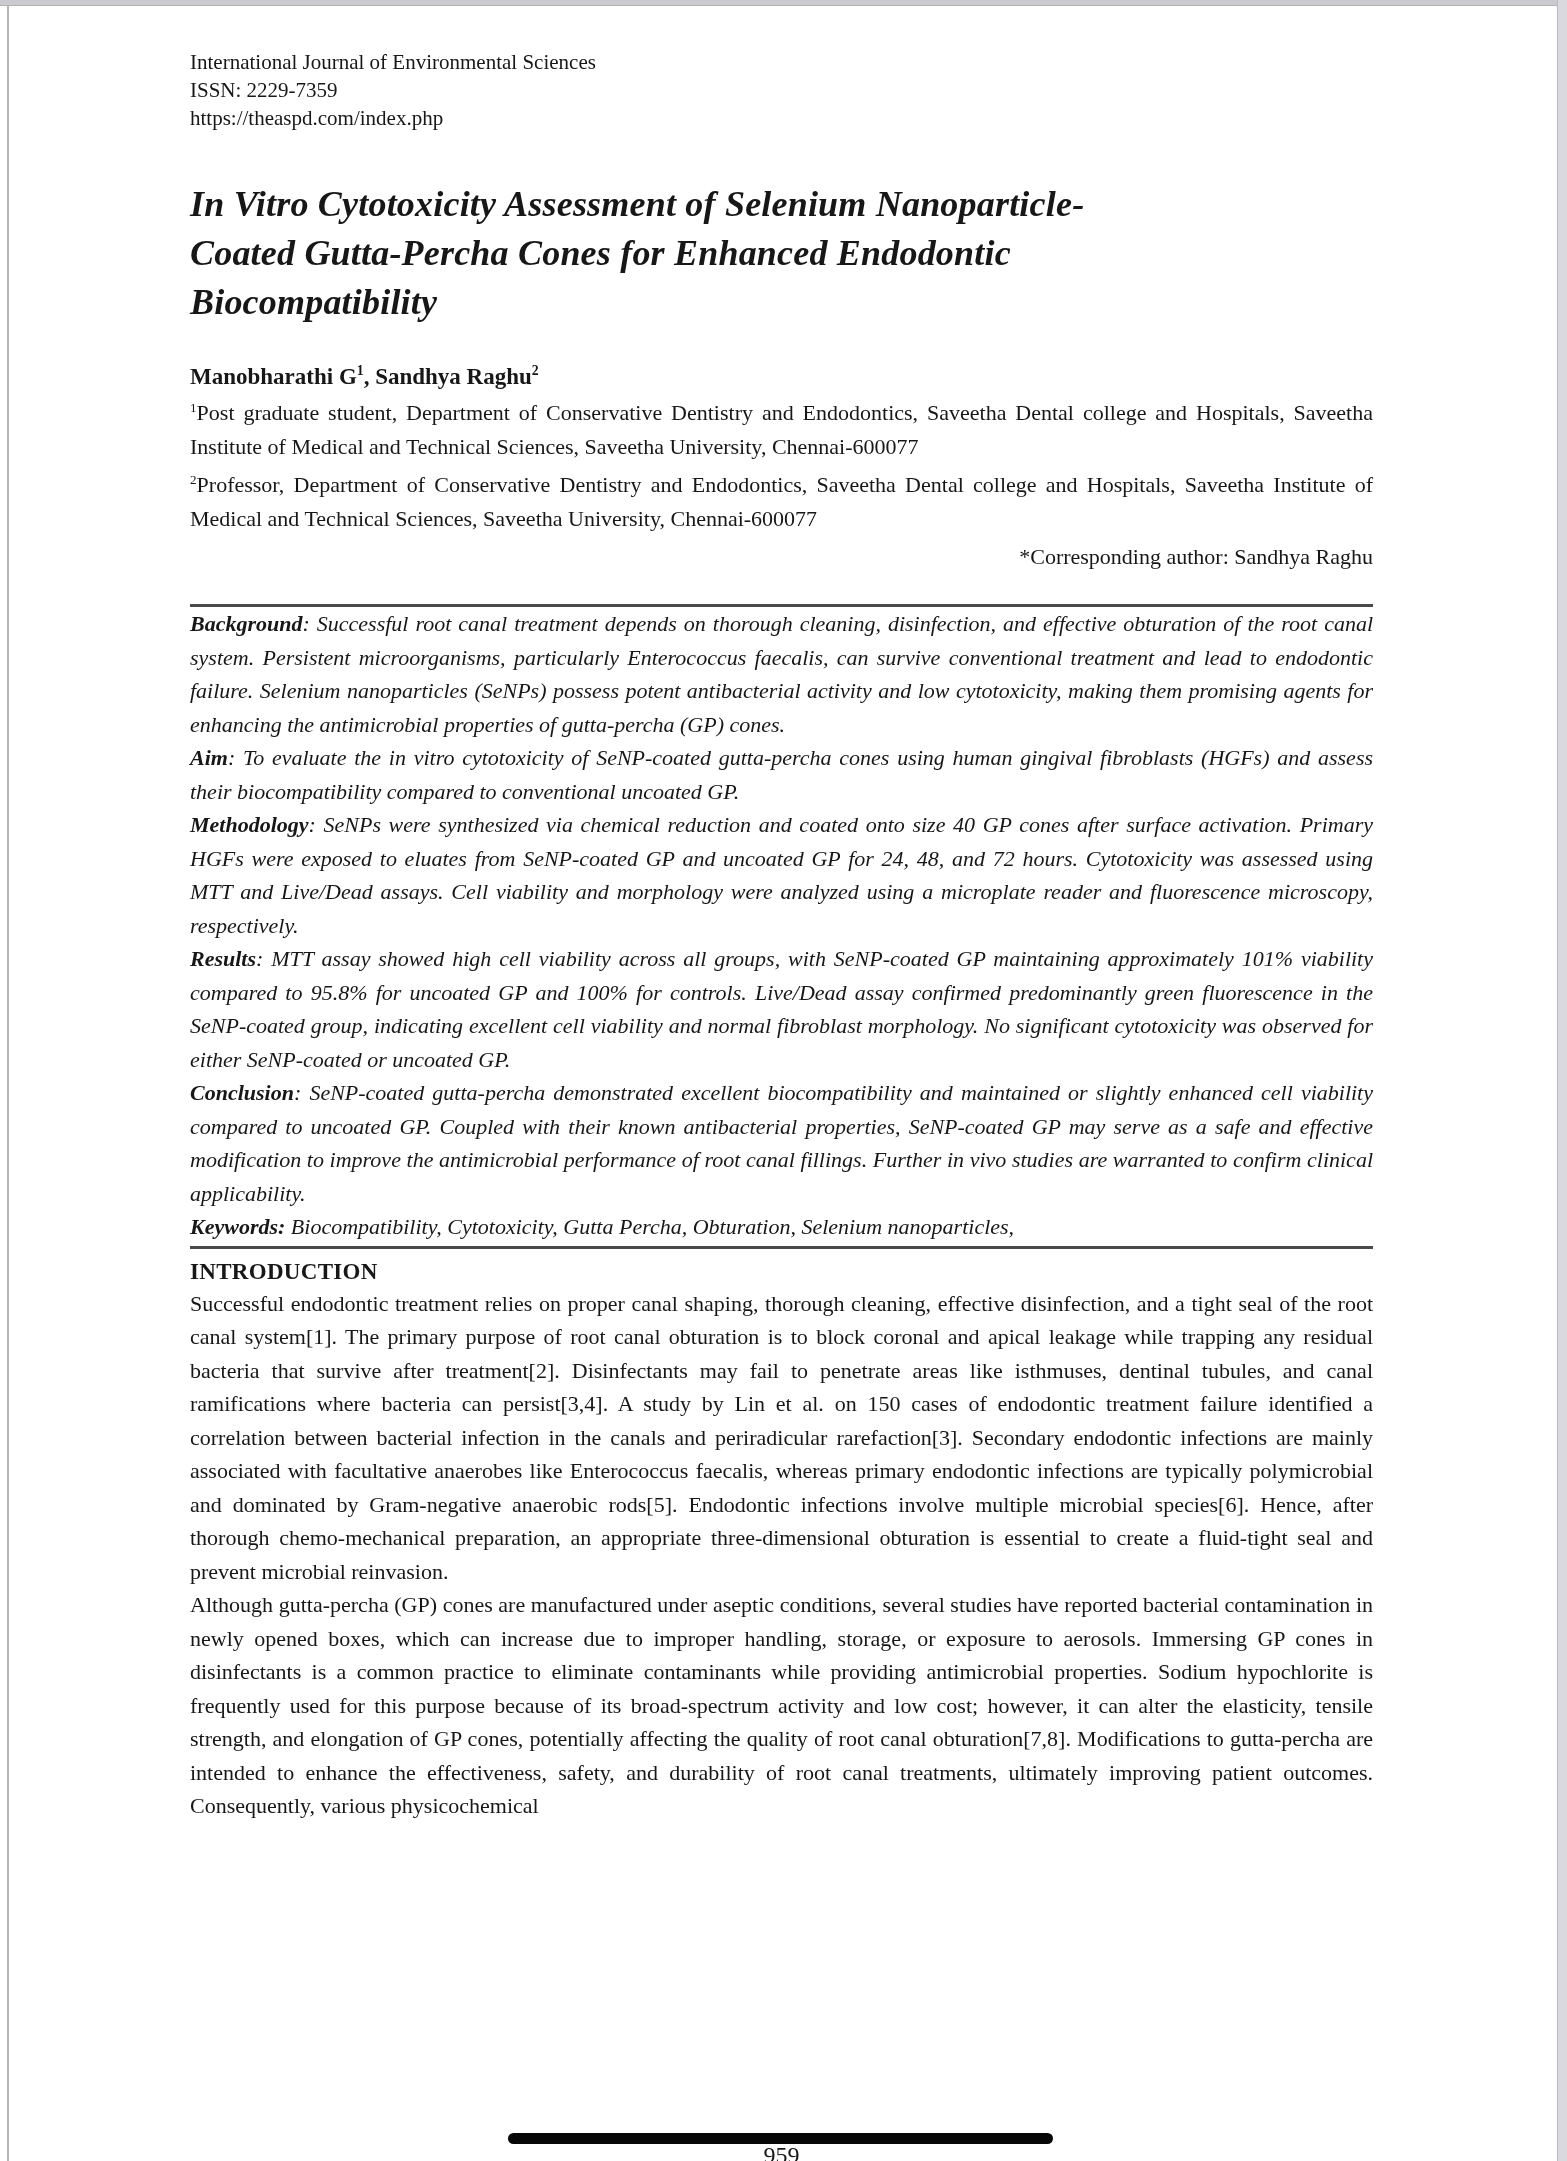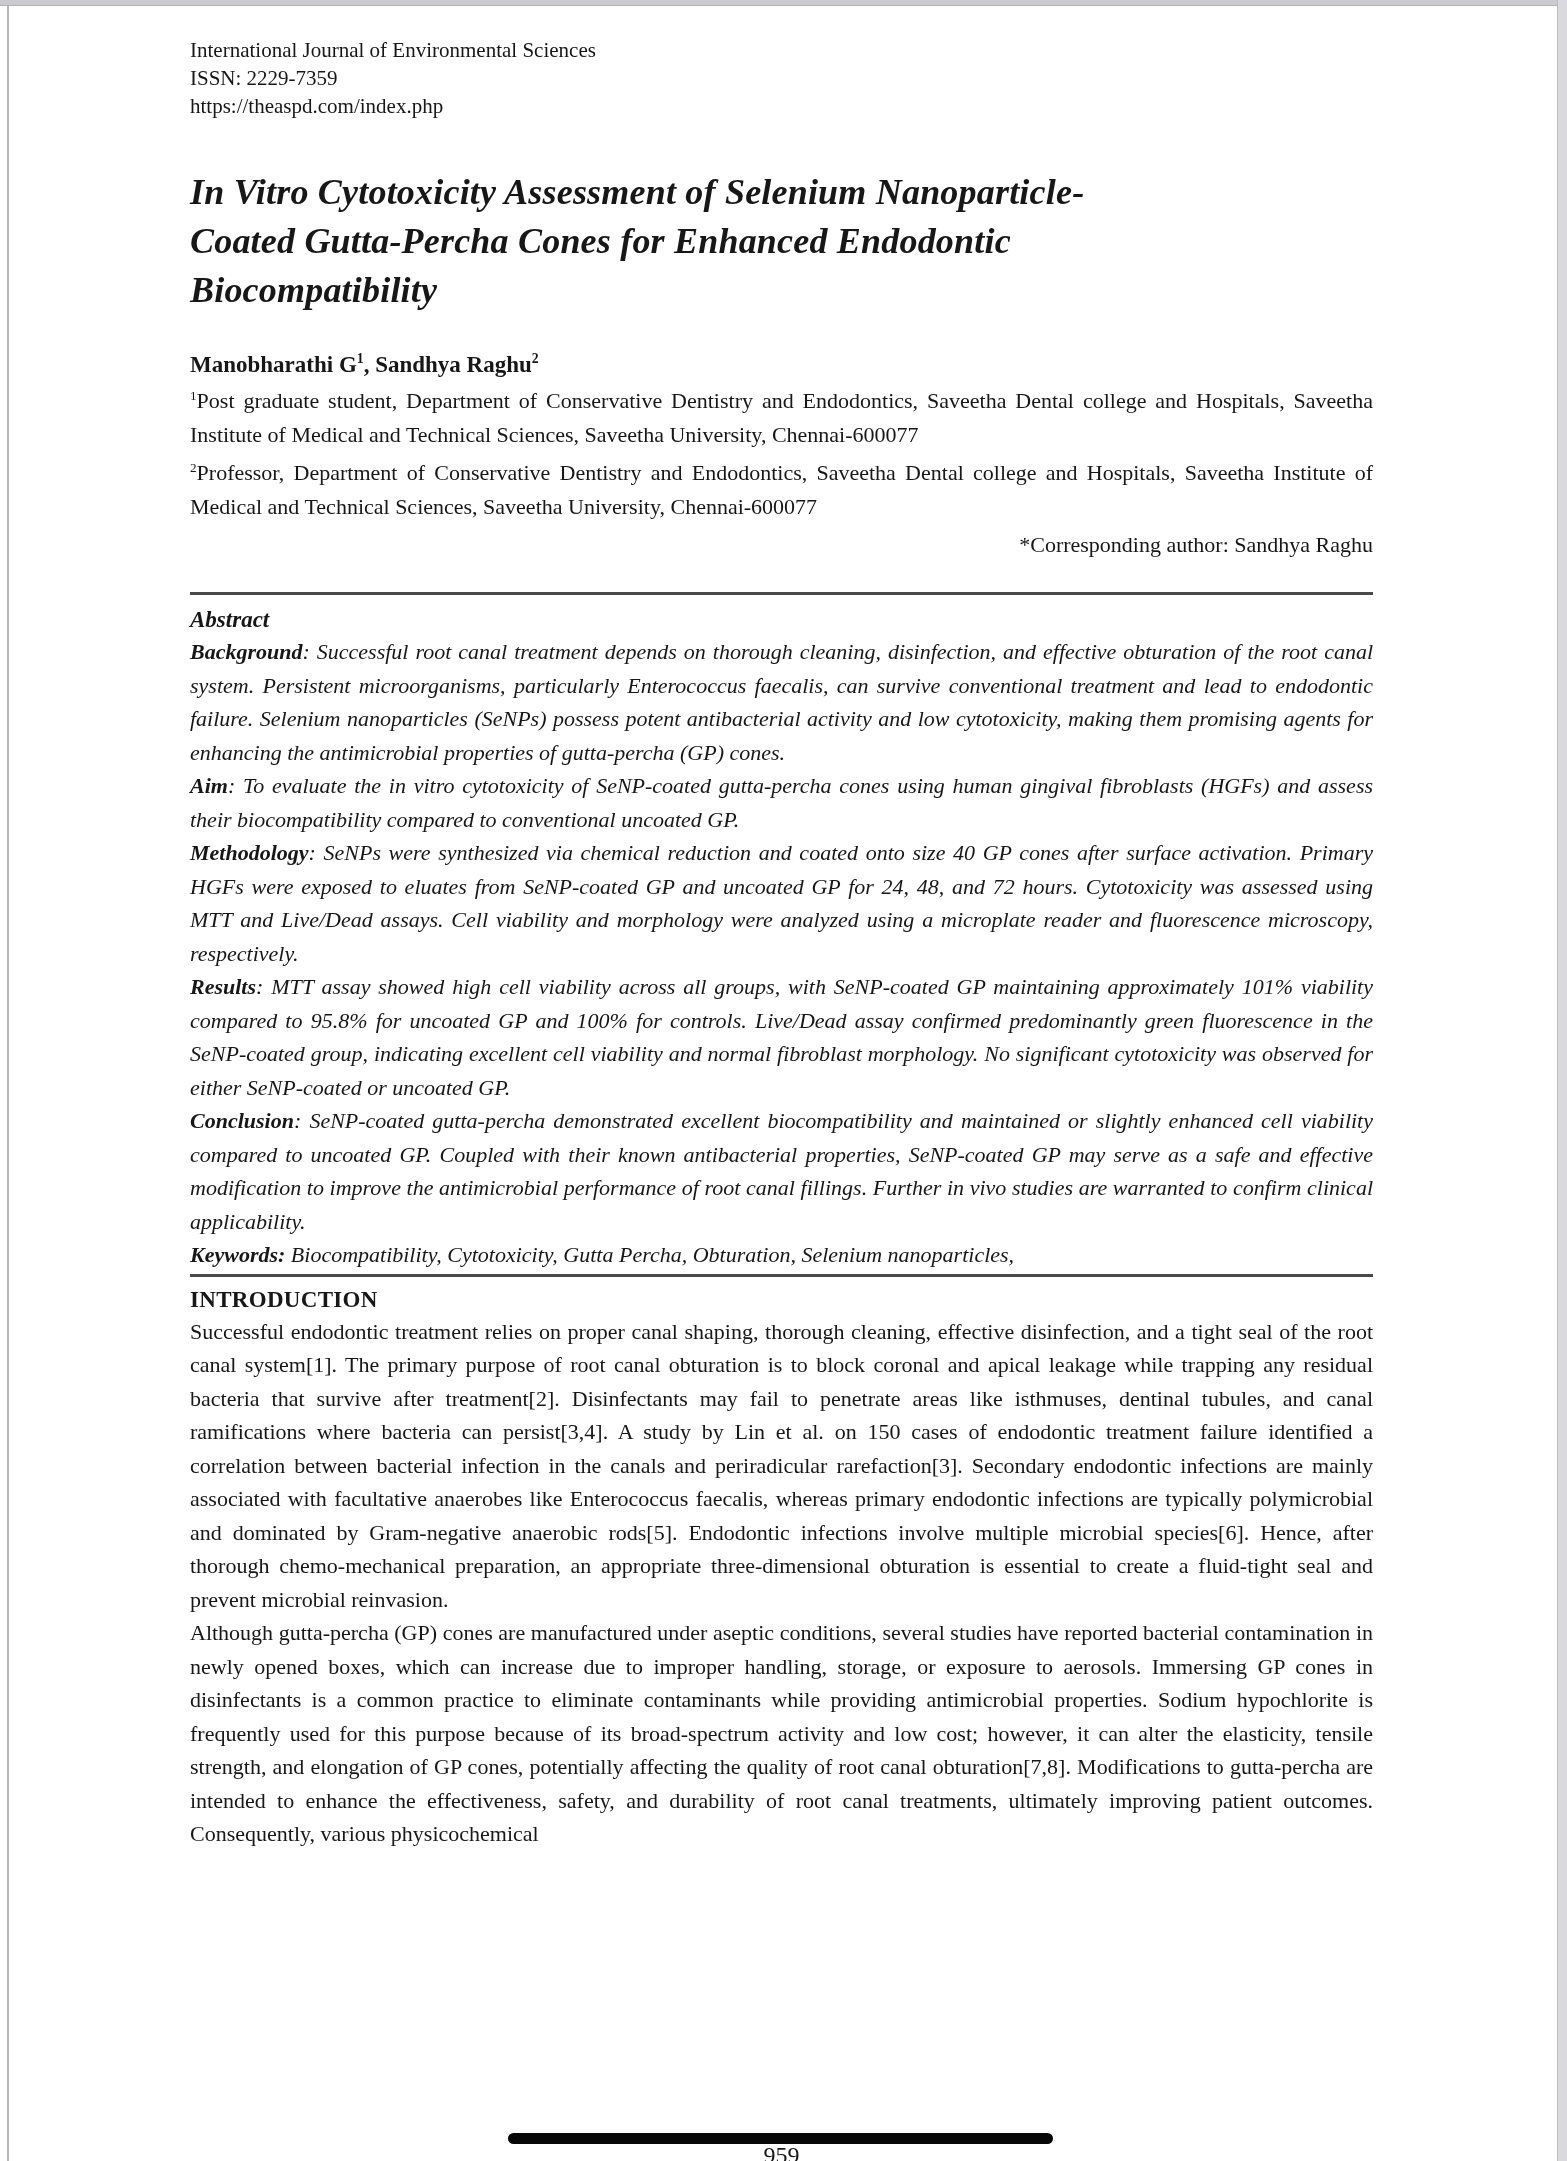--- a/index.html
+++ b/index.html
@@ -19,21 +19,21 @@
   .edge-right {
     position: absolute; top: 0; right: 0; width: 9px; height: 100%;
     background: #dadade; border-left: 1px solid #bcbcc0;
   }
   .edge-left-line {
     position: absolute; top: 6px; left: 7px; bottom: 0; width: 2px;
     background: #b5b5b9;
   }
   .content {
     position: absolute;
-    left: 190px; top: 0;
+    left: 190px; top: 12px;
     width: 1183px;
   }
   .jheader {
     margin-top: 36px;
     font-size: 21px; line-height: 28px;
   }
   .jheader div { white-space: nowrap; }
   .title {
     margin-top: 48px;
     font-size: 36px; font-weight: bold; line-height: 49px;
@@ -117,21 +117,20 @@
   <div class="authors"><span>Manobharathi G</span><sup>1</sup><span>, </span><span>Sandhya Raghu</span><sup>2</sup></div>
 
   <p class="affil"><sup>1</sup><span>Post graduate student, Department of Conservative Dentistry and Endodontics, Saveetha Dental college and Hospitals, Saveetha Institute of Medical and Technical Sciences, Saveetha University, Chennai-600077</span></p>
 
   <p class="affil"><sup>2</sup><span>Professor, Department of Conservative Dentistry and Endodontics, Saveetha Dental college and Hospitals, Saveetha Institute of Medical and Technical Sciences, Saveetha University, Chennai-600077</span></p>
 
   <p class="affil corresponding">*Corresponding author: Sandhya Raghu</p>
 
   <hr class="rule rule-top">
 
-  <div class="abstract-heading">Abstract</div>
 
   <p class="abs-sec"><span class="abs-label">Background</span><span>: </span><span>Successful root canal treatment depends on thorough cleaning, disinfection, and effective obturation of the root canal system. Persistent microorganisms, particularly Enterococcus faecalis, can survive conventional treatment and lead to endodontic failure. Selenium nanoparticles (SeNPs) possess potent antibacterial activity and low cytotoxicity, making them promising agents for enhancing the antimicrobial properties of gutta-percha (GP) cones.</span></p>
 
   <p class="abs-sec"><span class="abs-label">Aim</span><span>: </span><span>To evaluate the in vitro cytotoxicity of SeNP-coated gutta-percha cones using human gingival fibroblasts (HGFs) and assess their biocompatibility compared to conventional uncoated GP.</span></p>
 
   <p class="abs-sec"><span class="abs-label">Methodology</span><span>: </span><span>SeNPs were synthesized via chemical reduction and coated onto size 40 GP cones after surface activation. Primary HGFs were exposed to eluates from SeNP-coated GP and uncoated GP for 24, 48, and 72 hours. Cytotoxicity was assessed using MTT and Live/Dead assays. Cell viability and morphology were analyzed using a microplate reader and fluorescence microscopy, respectively.</span></p>
 
   <p class="abs-sec"><span class="abs-label">Results</span><span>: </span><span>MTT assay showed high cell viability across all groups, with SeNP-coated GP maintaining approximately 101% viability compared to 95.8% for uncoated GP and 100% for controls. Live/Dead assay confirmed predominantly green fluorescence in the SeNP-coated group, indicating excellent cell viability and normal fibroblast morphology. No significant cytotoxicity was observed for either SeNP-coated or uncoated GP.</span></p>
 
   <p class="abs-sec"><span class="abs-label">Conclusion</span><span>: </span><span>SeNP-coated gutta-percha demonstrated excellent biocompatibility and maintained or slightly enhanced cell viability compared to uncoated GP. Coupled with their known antibacterial properties, SeNP-coated GP may serve as a safe and effective modification to improve the antimicrobial performance of root canal fillings. Further in vivo studies are warranted to confirm clinical applicability.</span></p>

